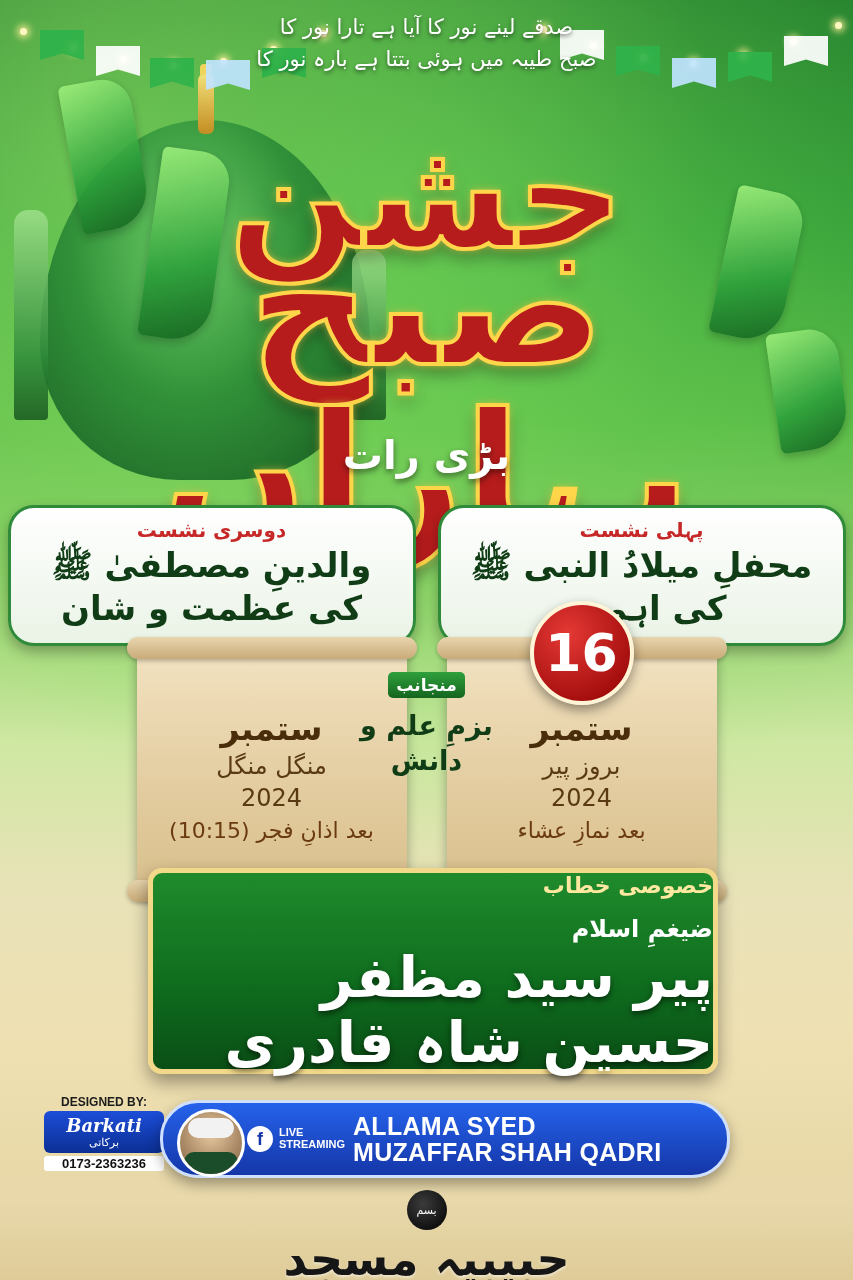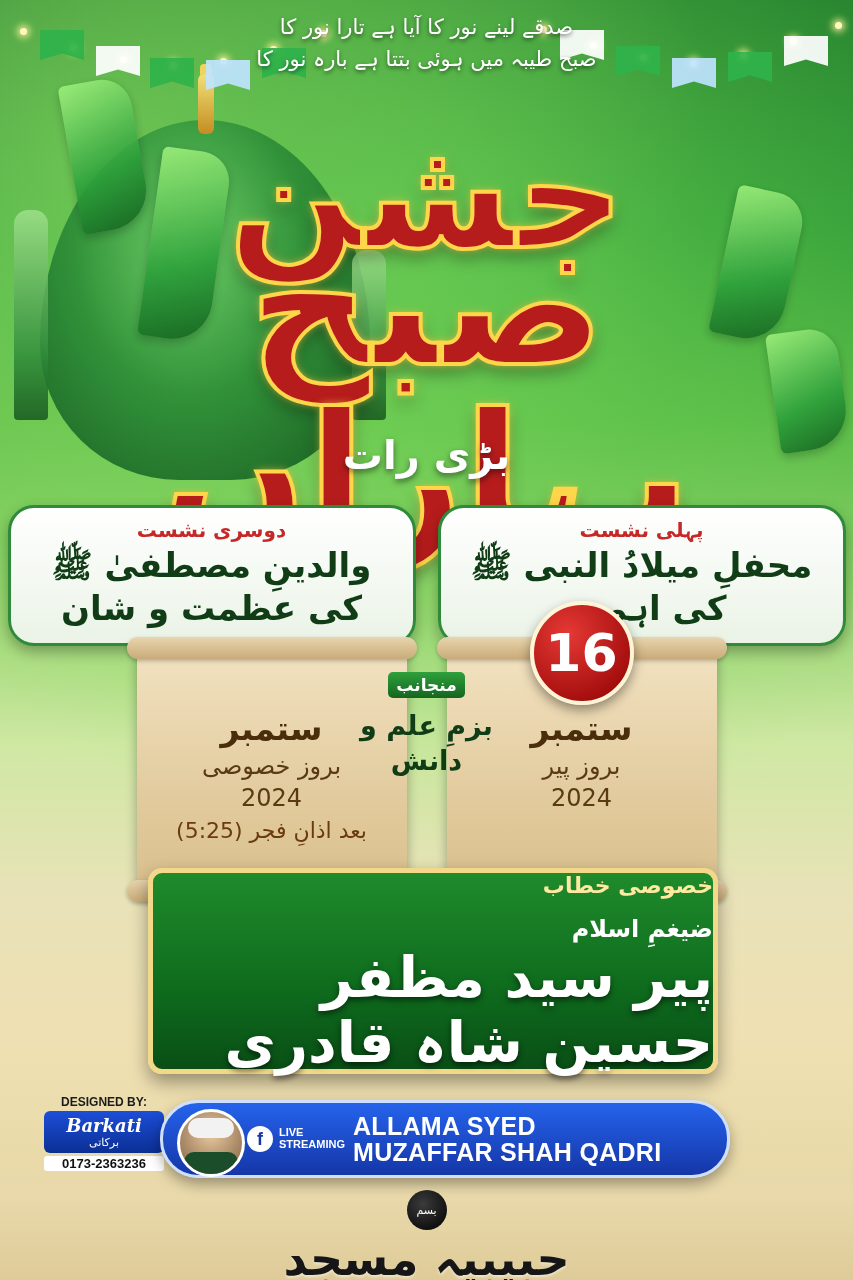--- a/index.html
+++ b/index.html
@@ -283,26 +283,27 @@
       <div class="txt">والدینِ مصطفیٰ ﷺ کی عظمت و شان</div>
     </div>
   </div>
 
   <div class="scrolls">
     <div class="scroll">
       <div class="daynum">16</div>
       <div class="s-month">ستمبر</div>
       <div class="s-day">بروز پیر</div>
       <div class="s-day">2024</div>
+      <div class="s-time">بعد نمازِ عشاء</div>
     </div>
     <div class="scroll">
       <div class="s-month">ستمبر</div>
-      <div class="s-day">بروز خصوصی</div>
+      <div class="s-day">منگل منگل</div>
       <div class="s-day">2024</div>
-      <div class="s-time">بعد اذانِ فجر (5:25)</div>
+      <div class="s-time">بعد اذانِ فجر (10:15)</div>
     </div>
   </div>
 
   <div class="mid-badge">
     <div class="ribbon">منجانب</div>
     <div class="mtxt">بزمِ علم و دانش</div>
   </div>
 
   <div class="speaker-box">
     <div class="khitab">خصوصی خطاب</div>

